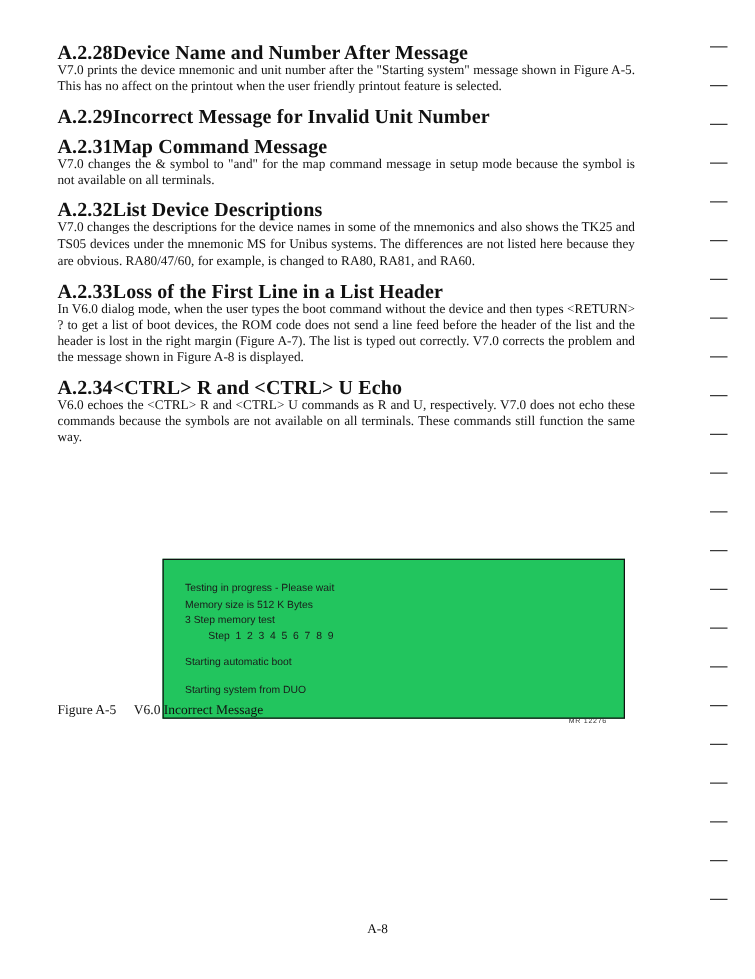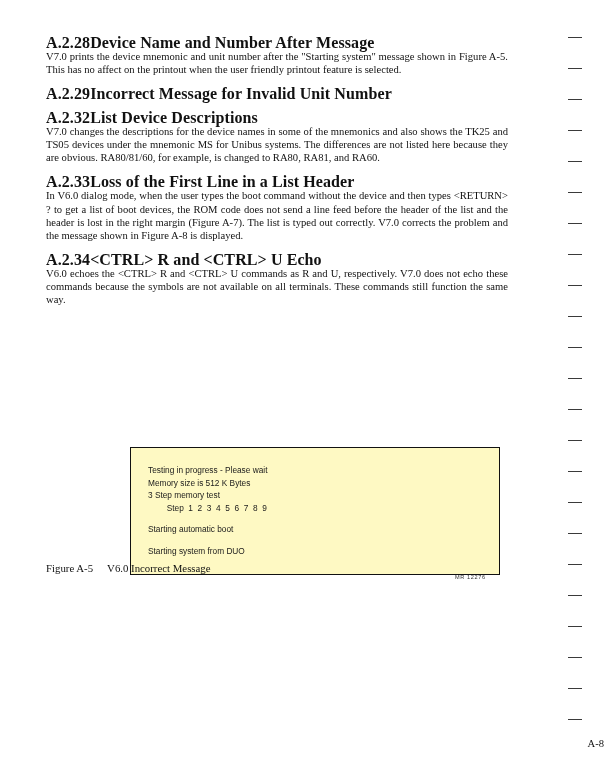--- a/index.html
+++ b/index.html
@@ -50,21 +50,21 @@
     line-height: 13.1px;
     text-align: justify;
   }
   .terminal-box {
     position: absolute;
     left: 130px;
     top: 447px;
     width: 368px;
     height: 126px;
     border: 1.3px solid #111;
-    background: #fef9c3;
+    background: #22c55e;
   }
   .terminal-inner {
     position: absolute;
     left: 17px;
     top: 16px;
     font-family: "Liberation Sans", sans-serif;
     font-size: 8.3px;
     line-height: 12.6px;
     color: #1a1a1a;
   }
@@ -94,21 +94,21 @@
     font-size: 10.8px;
   }
   .fig-label {
     margin-right: 14px;
   }
   .page-number {
     position: absolute;
     left: 0;
     top: 738px;
     width: 604px;
-    text-align: right;
+    text-align: center;
     font-size: 10.6px;
   }
   .margin-ticks {
     position: absolute;
     right: 22px;
     top: 0;
     width: 24px;
     height: 783px;
   }
   .tick {
@@ -159,26 +159,32 @@
       <div class="sec-body">V7.0 prints the device mnemonic and unit number after the "Starting system" message shown in Figure A-5. This has no affect on the printout when the user friendly printout feature is selected.</div>
     </div>
 
     <div class="section">
       <div class="sec-head">
         <span class="sec-num">A.2.29</span><span class="sec-title">Incorrect Message for Invalid Unit Number</span>
       </div>
     </div>
 
 
+    <div class="section">
+      <div class="sec-head">
+        <span class="sec-num">A.2.31</span><span class="sec-title">Map Command Message</span>
+      </div>
+      <div class="sec-body">V7.0 changes the &amp; symbol to "and" for the map command message in setup mode because the symbol is not available on all terminals.</div>
+    </div>
 
     <div class="section">
       <div class="sec-head">
         <span class="sec-num">A.2.32</span><span class="sec-title">List Device Descriptions</span>
       </div>
-      <div class="sec-body">V7.0 changes the descriptions for the device names in some of the mnemonics and also shows the TK25 and TS05 devices under the mnemonic MS for Unibus systems. The differences are not listed here because they are obvious. RA80/81/60, for example, is changed to RA80, RA81, and RA60.</div>
+      <div class="sec-body">V7.0 changes the descriptions for the device names in some of the mnemonics and also shows the TK25 and TS05 devices under the mnemonic MS for Unibus systems. The differences are not listed here because they are obvious. RA80/47/60, for example, is changed to RA80, RA81, and RA60.</div>
     </div>
 
     <div class="section">
       <div class="sec-head">
         <span class="sec-num">A.2.33</span><span class="sec-title">Loss of the First Line in a List Header</span>
       </div>
       <div class="sec-body">In V6.0 dialog mode, when the user types the boot command without the device and then types &lt;RETURN&gt; ? to get a list of boot devices, the ROM code does not send a line feed before the header of the list and the header is lost in the right margin (Figure A-7). The list is typed out correctly. V7.0 corrects the problem and the message shown in Figure A-8 is displayed.</div>
     </div>
 
     <div class="section">

